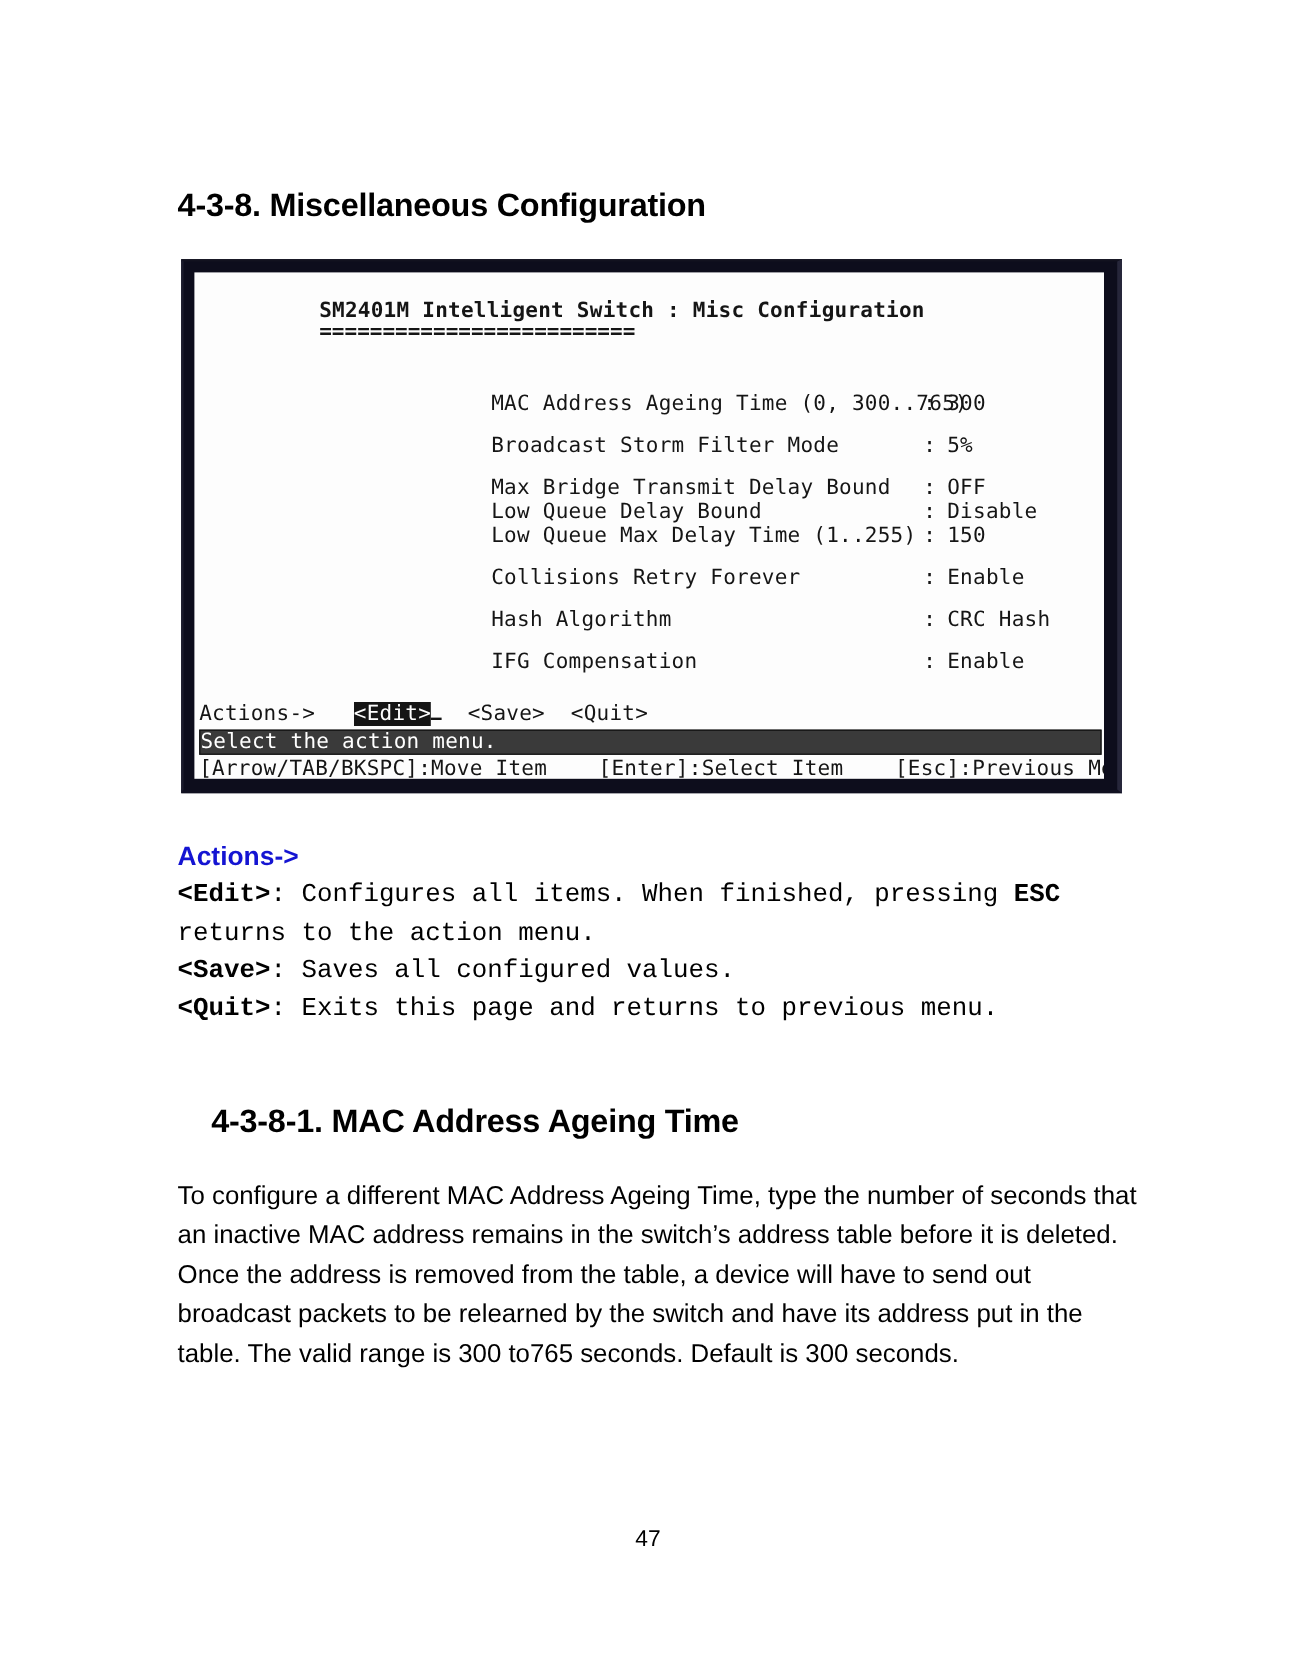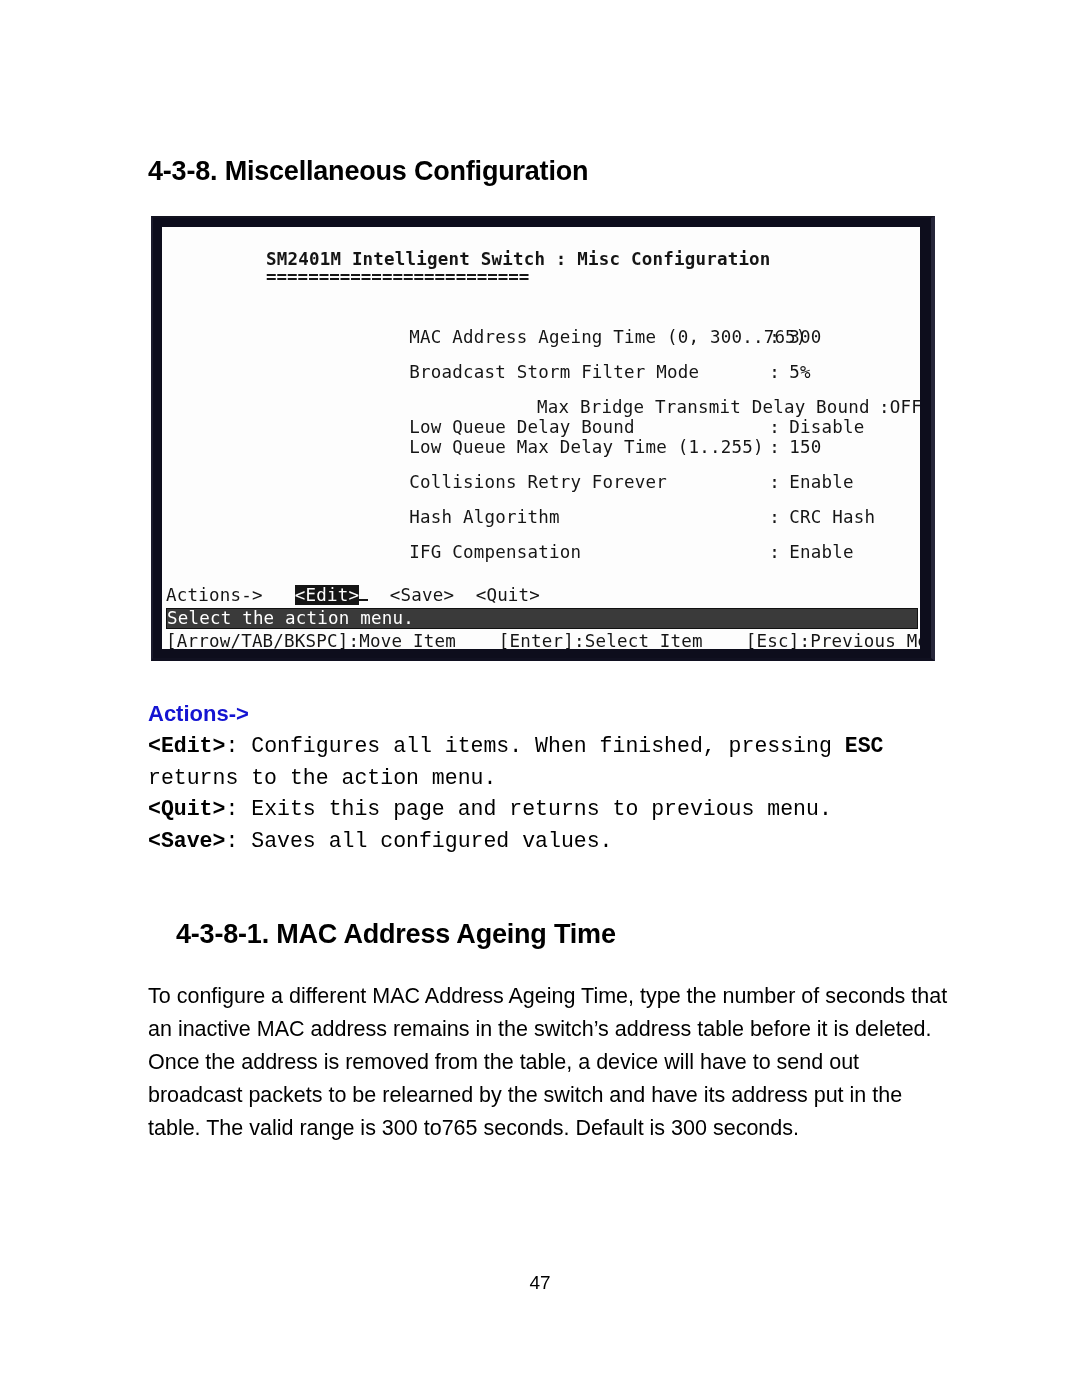--- a/index.html
+++ b/index.html
@@ -192,21 +192,21 @@
 
       <div class="term-line" id="term-title-rule">=========================</div>
 
       <div class="settings-block">
         <div class="setting-row" style="top:80px;">
           <span class="setting-label">MAC Address Ageing Time (0, 300..765)</span><span class="setting-colon">:</span><span class="setting-value">300</span>
         </div>
         <div class="setting-row" style="top:115px;">
           <span class="setting-label">Broadcast Storm Filter Mode</span><span class="setting-colon">:</span><span class="setting-value">5%</span>
         </div>
-        <div class="setting-row" style="top:150px;text-align:right;">
+        <div class="setting-row" style="top:150px;">
           <span class="setting-label">Max Bridge Transmit Delay Bound</span><span class="setting-colon">:</span><span class="setting-value">OFF</span>
         </div>
         <div class="setting-row" style="top:170px;">
           <span class="setting-label">Low Queue Delay Bound</span><span class="setting-colon">:</span><span class="setting-value">Disable</span>
         </div>
         <div class="setting-row" style="top:190px;">
           <span class="setting-label">Low Queue Max Delay Time (1..255)</span><span class="setting-colon">:</span><span class="setting-value">150</span>
         </div>
         <div class="setting-row" style="top:225px;">
           <span class="setting-label">Collisions Retry Forever</span><span class="setting-colon">:</span><span class="setting-value">Enable</span>
@@ -225,22 +225,22 @@
 
       <div class="term-line" id="term-keyhelp">[Arrow/TAB/BKSPC]:Move Item    [Enter]:Select Item    [Esc]:Previous Menu</div>
 
     </div>
   </div>
 
   <div class="body-text" id="actions-caption">Actions-&gt;</div>
 
   <div class="body-text" id="actions-desc">
     <p><span class="k">&lt;Edit&gt;</span><span>: Configures all items. When finished, pressing </span><span class="k">ESC</span><span> returns to the action menu.</span></p>
+    <p><span class="k">&lt;Save&gt;</span><span>: Saves all configured values.</span></p>
     <p><span class="k">&lt;Quit&gt;</span><span>: Exits this page and returns to previous menu.</span></p>
-    <p><span class="k">&lt;Save&gt;</span><span>: Saves all configured values.</span></p>
   </div>
 
   <h2 class="heading" id="heading-mac-ageing">4-3-8-1. MAC Address Ageing Time</h2>
 
   <div class="body-text" id="mac-paragraph">
     <p>To configure a different MAC Address Ageing Time, type the number of seconds that an inactive MAC address remains in the switch’s address table before it is deleted. Once the address is removed from the table, a device will have to send out broadcast packets to be relearned by the switch and have its address put in the table.  The valid range is 300 to765 seconds. Default is 300 seconds.</p>
   </div>
 
   <div id="page-number">47</div>
 

